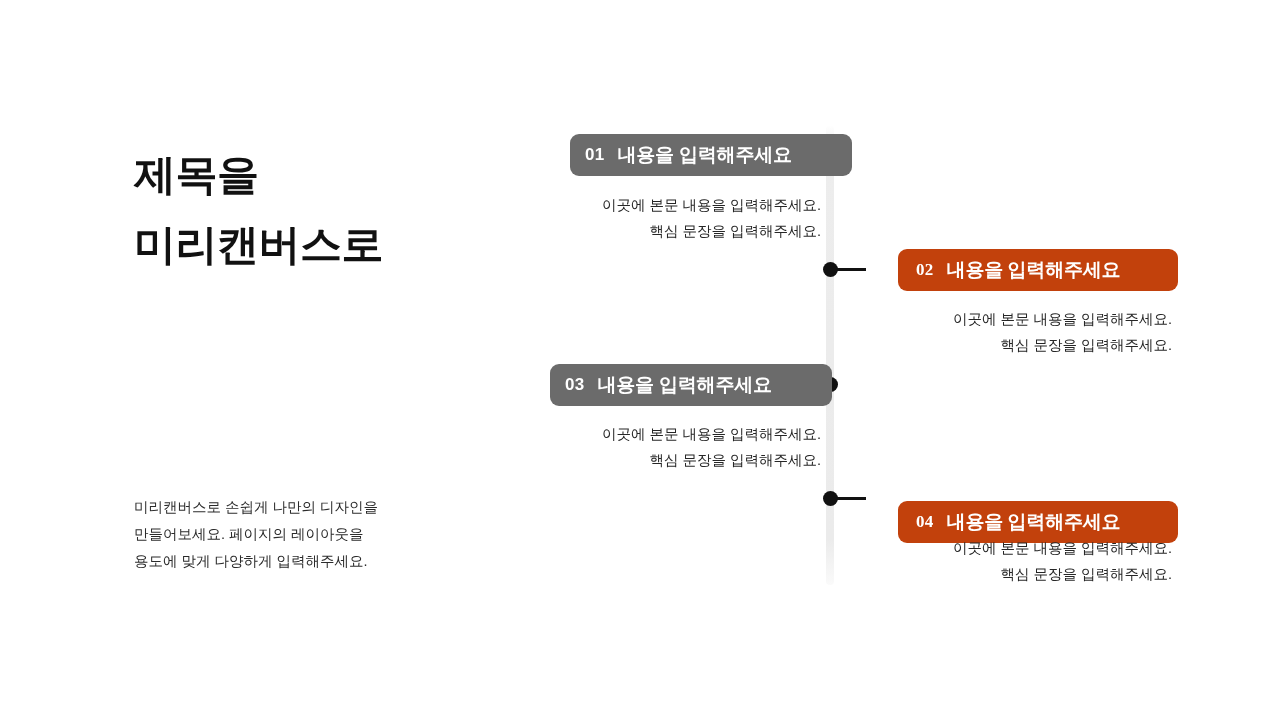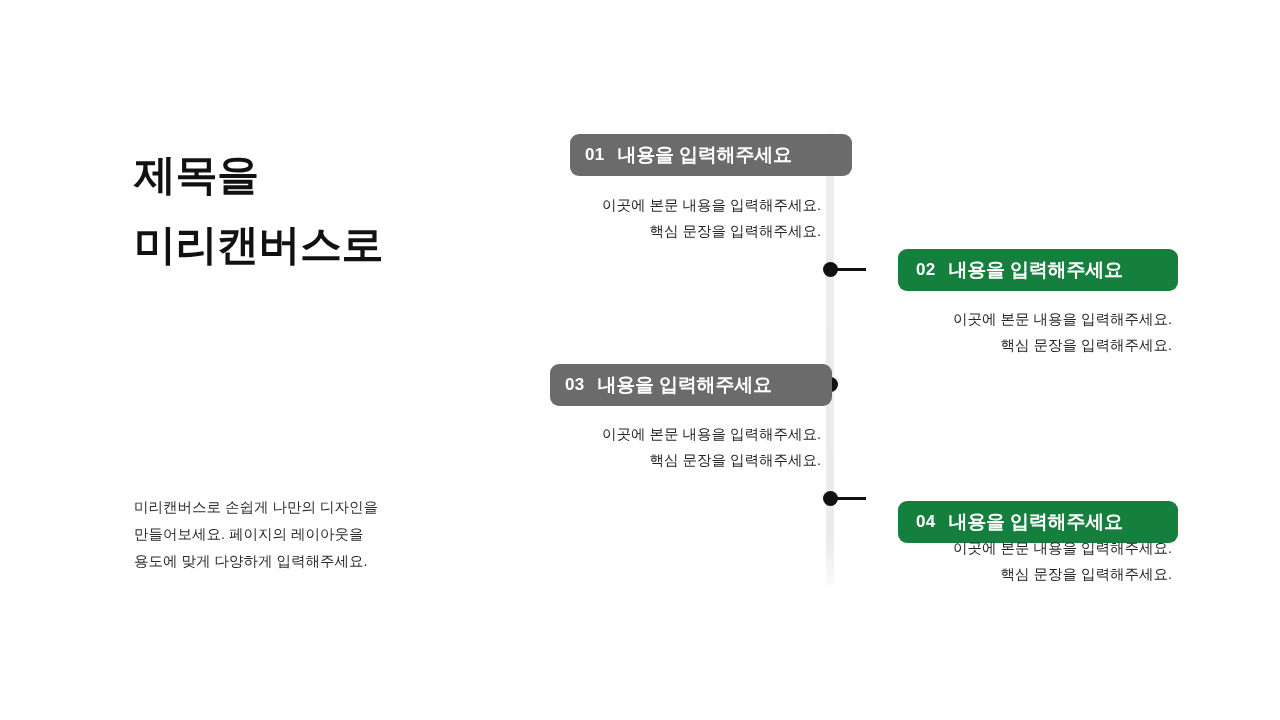--- a/index.html
+++ b/index.html
@@ -88,21 +88,21 @@
   }
   .step-bar {
     position: absolute;
     height: 42px;
     border-radius: 9px;
     display: flex;
     align-items: center;
     box-sizing: border-box;
   }
   .step-bar.light { background: #6b6b6b; }
-  .step-bar.dark  { background: #15803d; }
+  .step-bar.dark  { background: #c2410c; font-family: Liberation Serif, serif; }
 
   .step-num {
     font-size: 17px;
     font-weight: 700;
     color: #ffffff;
     letter-spacing: 0.3px;
   }
   .step-label {
     font-size: 19px;
     font-weight: 700;

